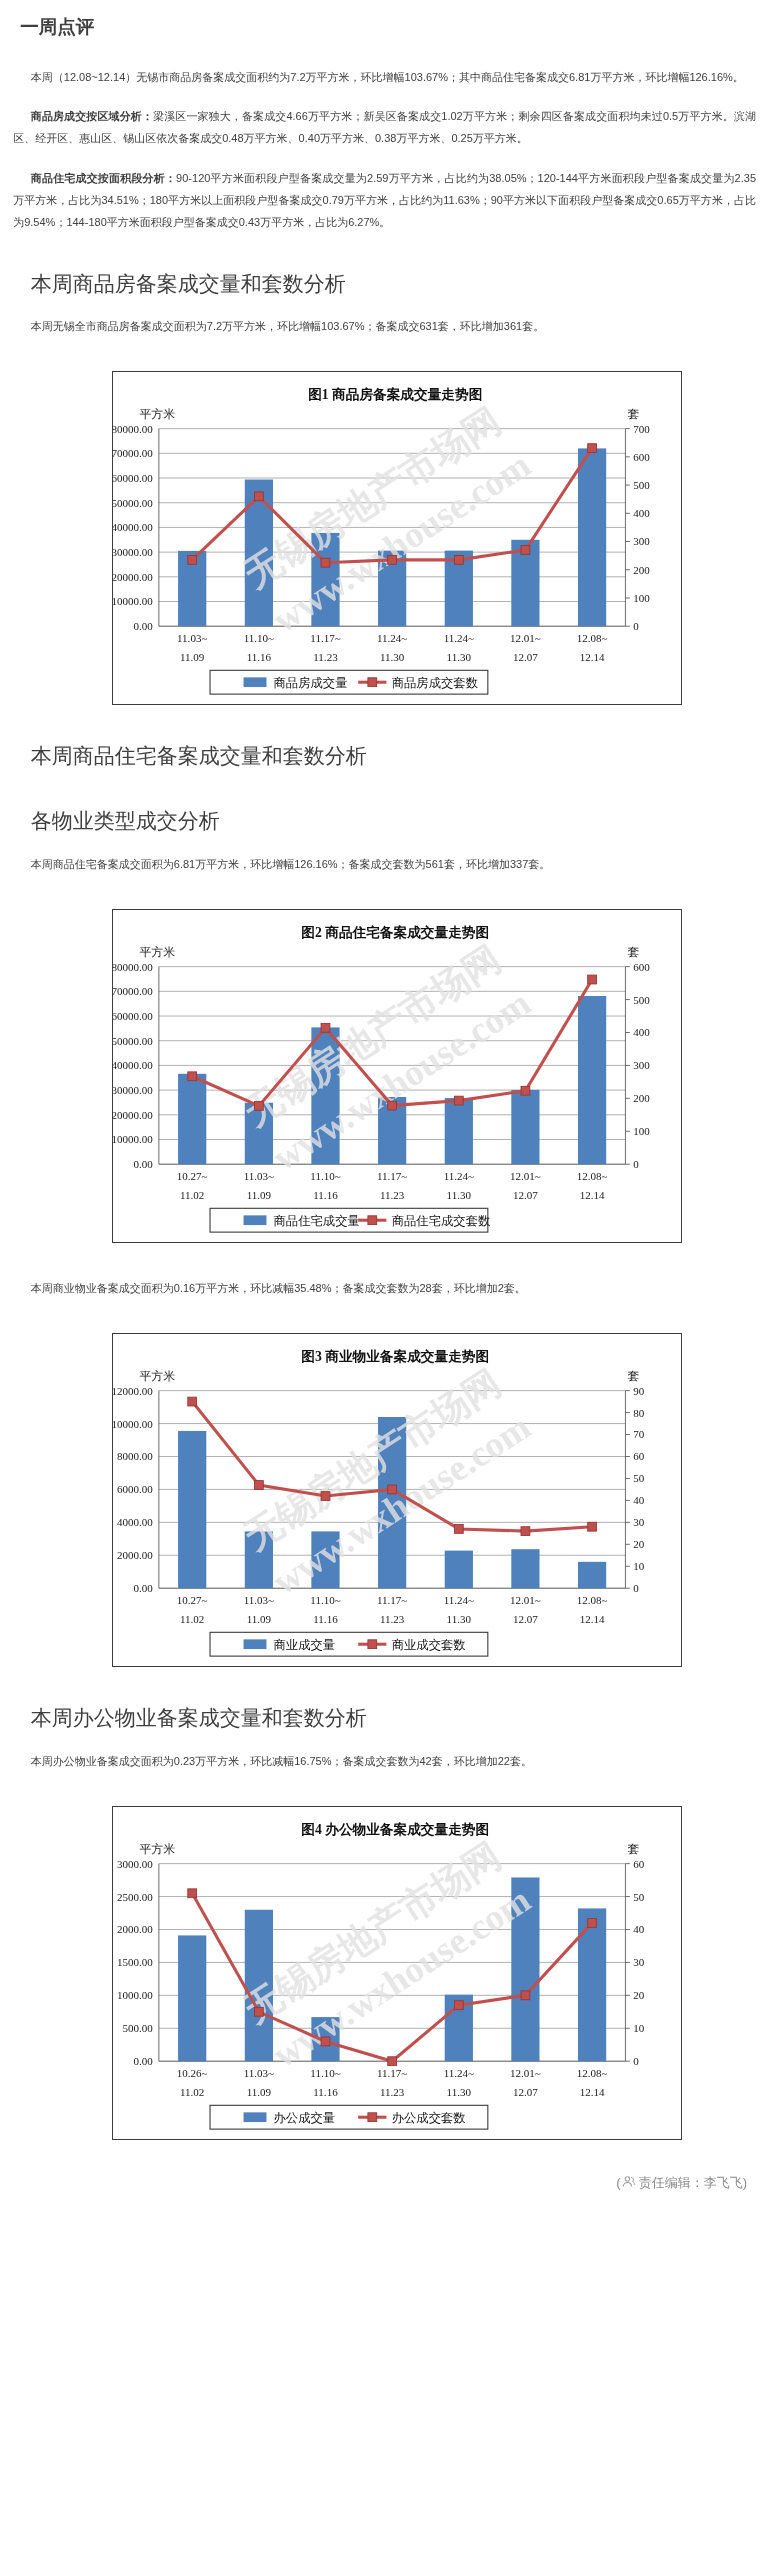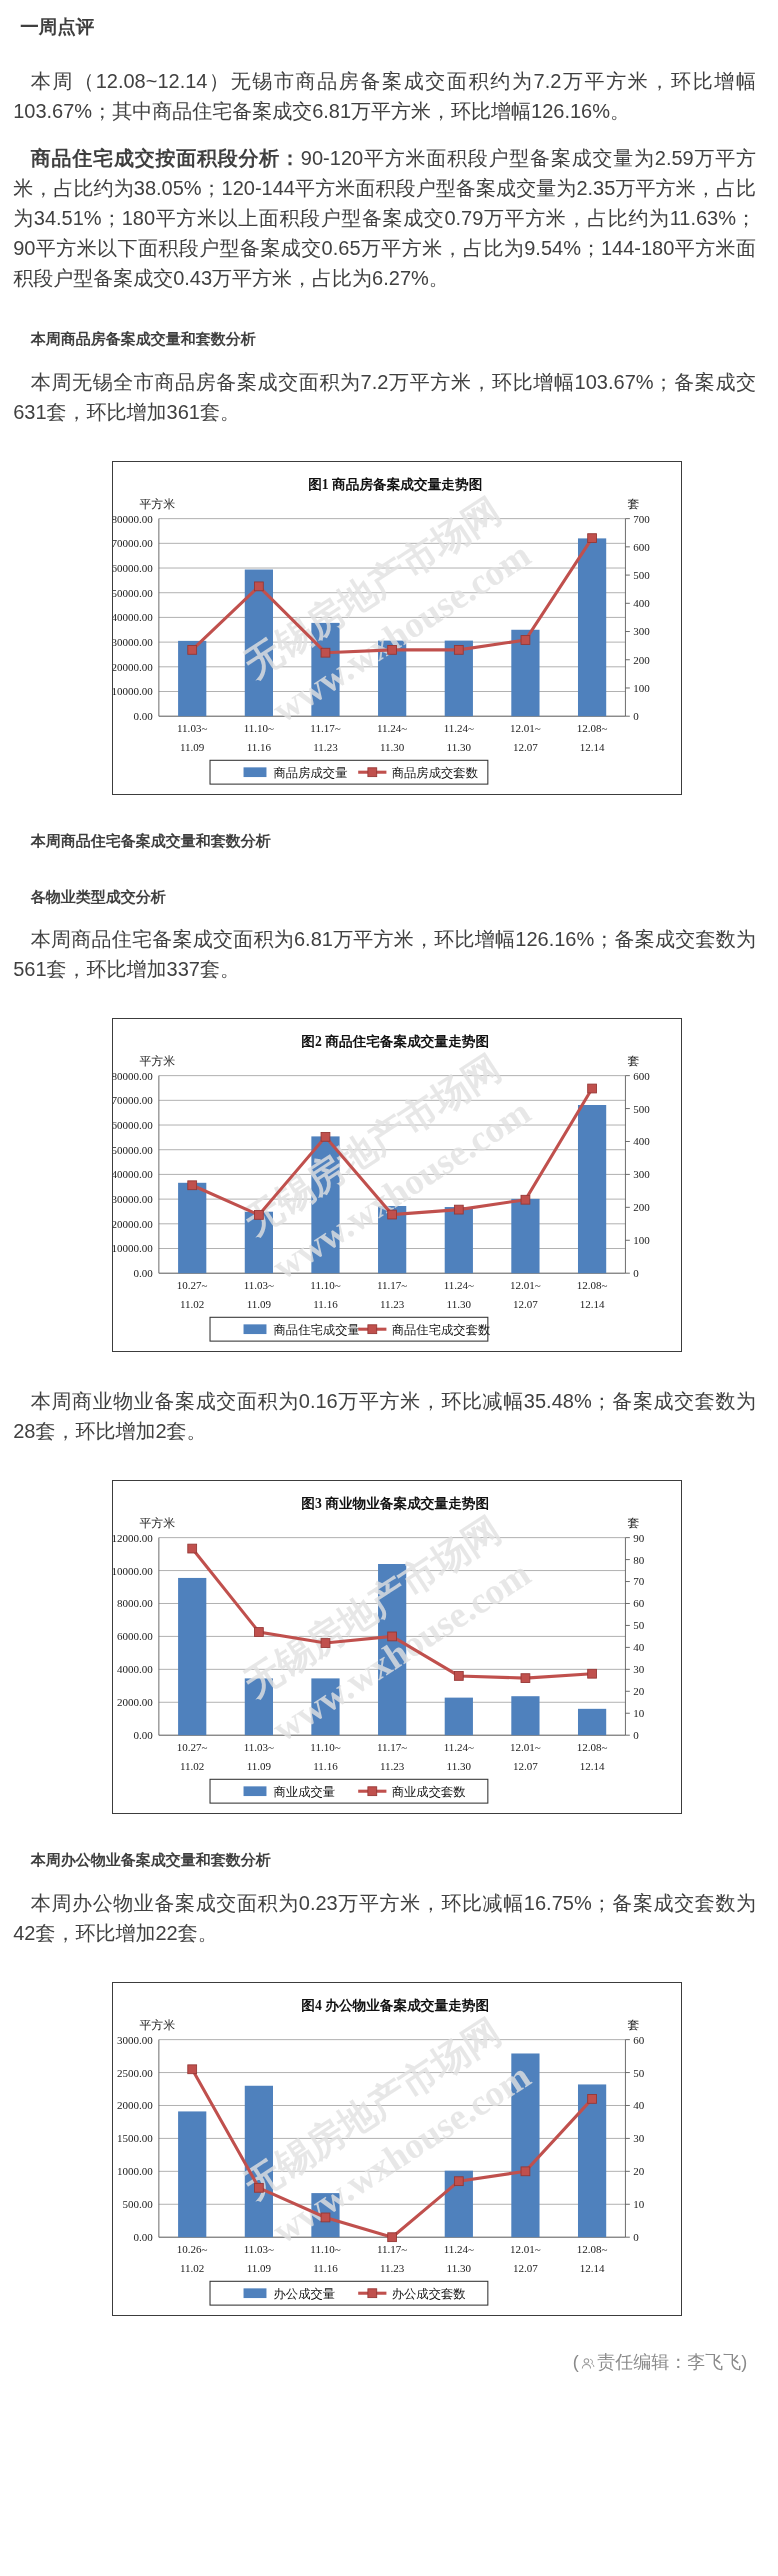--- a/index.html
+++ b/index.html
@@ -6,54 +6,55 @@
   .page{
     width:778px; box-sizing:border-box; background:#ffffff;
     padding:12.4px 22px 12.4px 13.2px; min-height:2576px;
     font-family:"Liberation Sans",sans-serif; color:#404040;
   }
   h1.main-title{
     font-size:18.5px; font-weight:bold; color:#3f3f3f;
     margin:1.8px 0 26.5px 7px; font-family:Liberation Mono, monospace;
   }
   h2.sec{
-    font-size:15px; font-weight:bold; color:#3f3f3f;
+    font-size:21px; font-weight:normal; color:#3f3f3f;
     margin:37px 0 17.6px 17.6px;
   }
   p.para{
-    font-size:20px; line-height:30px; text-align:justify;
+    font-size:11px; line-height:22px; text-align:justify;
     text-indent:17.6px; margin:17.6px 0; color:#404040;
   }
   p.para b{color:#3f3f3f;}
   .chartbox{
     width:568px; height:332px; margin:34px 0 34px 99px;
     border:0.9px solid #3c3c3c; background:#fff;
   }
   .chartbox svg{display:block;}
   .ctitle{font:bold 15.5px "Liberation Serif",serif; fill:#111;}
   .tick{font:12.5px "Liberation Serif",serif; fill:#1a1a1a;}
   .unit{font:13.5px "Liberation Serif",serif; fill:#1a1a1a;}
   .lgd{font:14px "Liberation Serif",serif; fill:#111;}
   .wm{font:bold 42px "Liberation Serif",serif; fill:#e2e2e2; opacity:.8;}
   .footer{
-    text-align:right; font-size:18px; color:#8a8a8a;
+    text-align:right; font-size:13px; color:#8a8a8a;
     margin-top:16px; padding-right:8.8px;
   }
   .footer .ic{vertical-align:-1.8px; margin:0 2.6px 0 1.8px;}
 </style>
 </head>
 <body>
 
 <div class="page">
 
   <h1 class="main-title">一周点评</h1>
 
   <p class="para">本周（12.08~12.14）无锡市商品房备案成交面积约为7.2万平方米，环比增幅103.67%；其中商品住宅备案成交6.81万平方米，环比增幅126.16%。</p>
 
 
+  <p class="para"><b>商品房成交按区域分析：</b><span>梁溪区一家独大，备案成交4.66万平方米；新吴区备案成交1.02万平方米；剩余四区备案成交面积均未过0.5万平方米。滨湖区、经开区、惠山区、锡山区依次备案成交0.48万平方米、0.40万平方米、0.38万平方米、0.25万平方米。</span></p>
 
   <p class="para"><b>商品住宅成交按面积段分析：</b><span>90-120平方米面积段户型备案成交量为2.59万平方米，占比约为38.05%；120-144平方米面积段户型备案成交量为2.35万平方米，占比为34.51%；180平方米以上面积段户型备案成交0.79万平方米，占比约为11.63%；90平方米以下面积段户型备案成交0.65万平方米，占比为9.54%；144-180平方米面积段户型备案成交0.43万平方米，占比为6.27%。</span></p>
 
   <h2 class="sec">本周商品房备案成交量和套数分析</h2>
   <p class="para">本周无锡全市商品房备案成交面积为7.2万平方米，环比增幅103.67%；备案成交631套，环比增加361套。</p>
   <div class="chartbox">
       <svg width="568" height="332" viewBox="0 0 644 376">
         <line x1="52" y1="288" x2="581" y2="288" stroke="#404040" stroke-width="1"></line>
         <text class="tick" x="45" y="292.5" text-anchor="end">0.00</text>
         <line x1="52" y1="260" x2="581" y2="260" stroke="#a6a6a6" stroke-width="1"></line>

